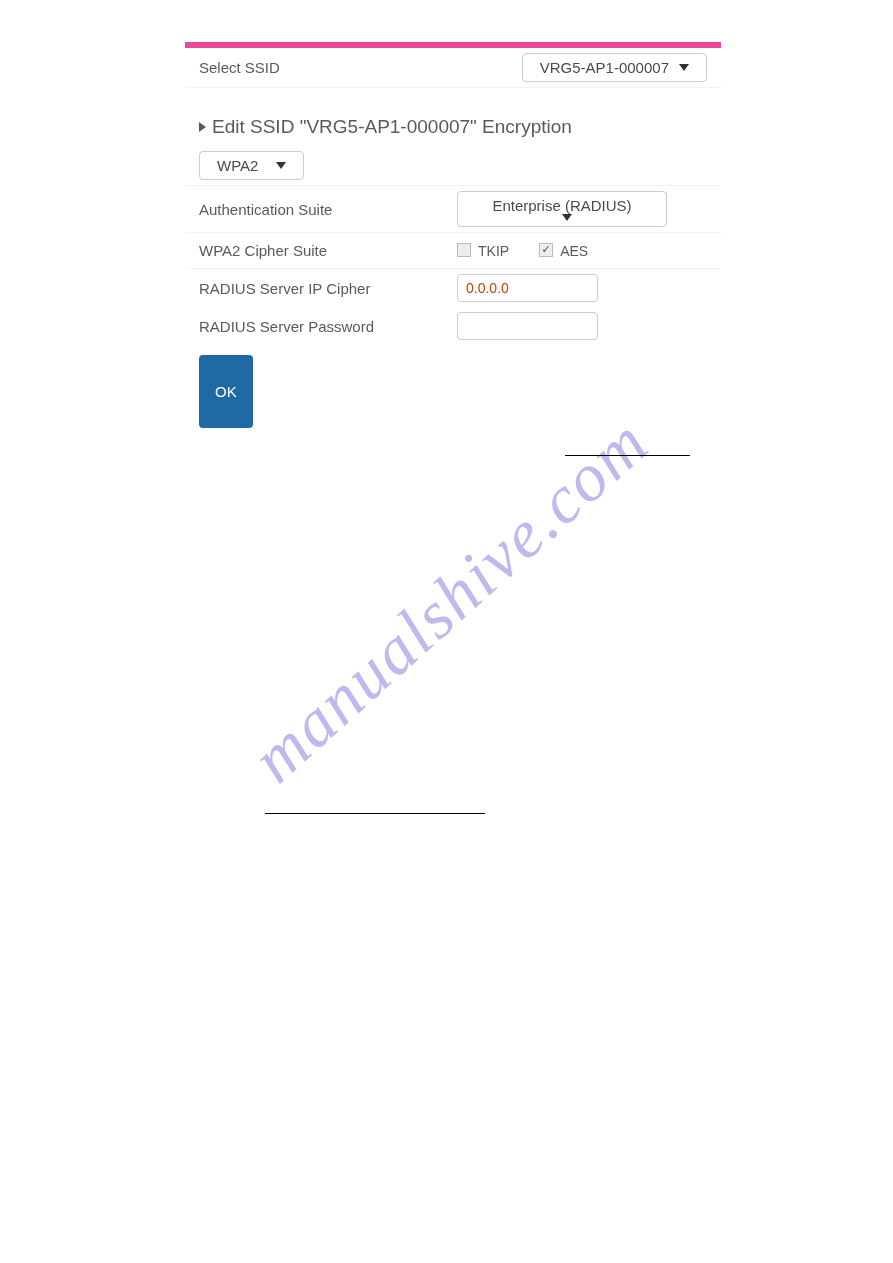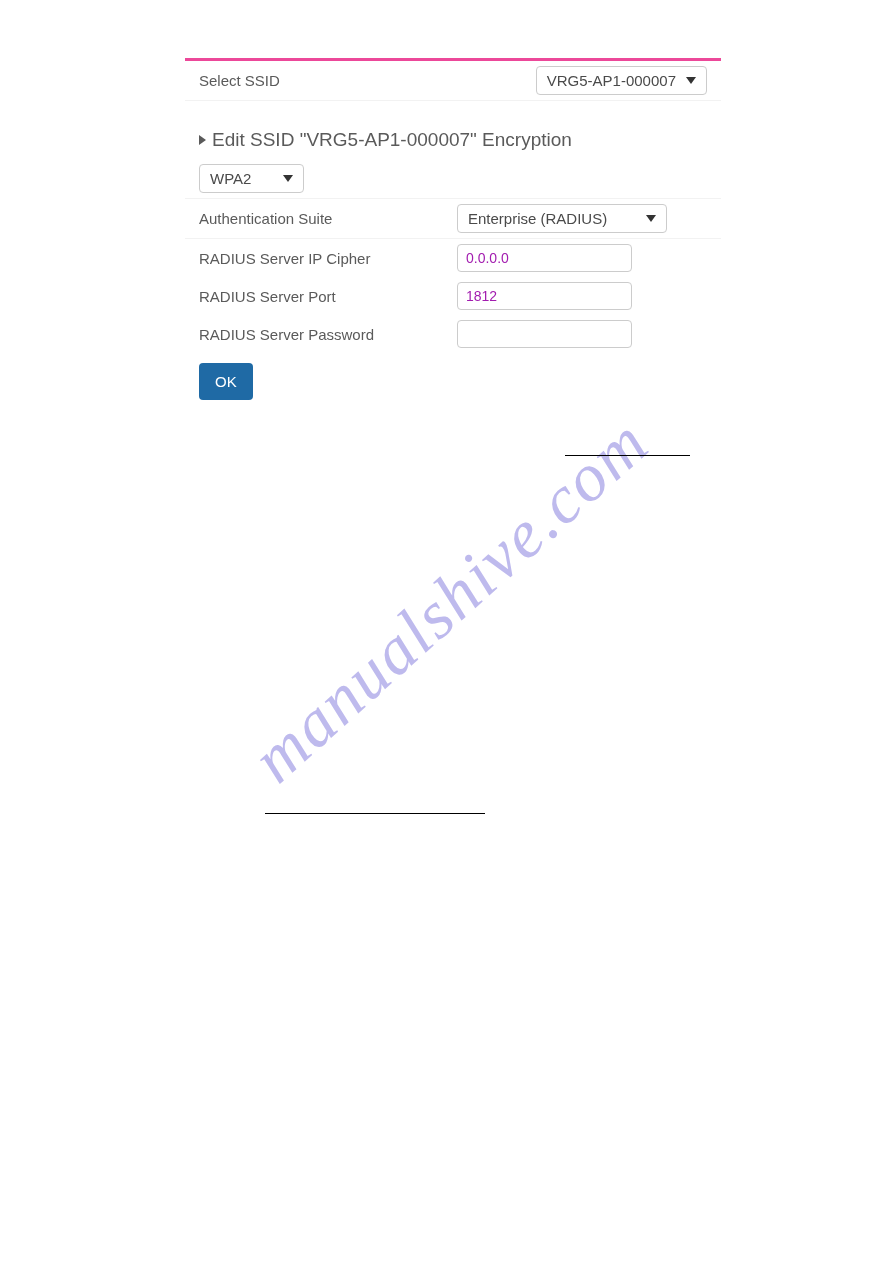--- a/index.html
+++ b/index.html
@@ -10,23 +10,23 @@
     body {
       font-family: -apple-system, BlinkMacSystemFont, "Segoe UI", Arial, sans-serif;
       width: 893px;
       height: 1263px;
       background: #fff;
       position: relative;
     }
     .panel {
       position: absolute;
       left: 185px;
-      top: 58px;
+      top: 42px;
       width: 536px;
-      border-top: 3px solid #ec4899;
+      border-top: 6px solid #ec4899;
     }
     .row {
       display: flex;
       align-items: center;
       padding: 5px 14px;
       border-bottom: 1px solid #f2f2f2;
       min-height: 34px;
     }
     .row.noborder {
       border-bottom: none;
@@ -54,29 +54,30 @@
       border-bottom: 5px solid transparent;
       border-left: 7px solid #5a5a5a;
       margin-right: 6px;
     }
     .select-box {
       display: inline-flex;
       align-items: center;
       justify-content: space-between;
       border: 1px solid #ccc;
       border-radius: 4px;
-      padding: 5px 10px;
+      padding: 5px 17px;
       background: #fff;
       cursor: pointer;
       min-width: 150px;
       color: #4a4a4a;
       font-size: 15px;
     }
     .select-box.wide {
       min-width: 210px;
+      flex-direction: column;
     }
     .select-box.narrow {
       min-width: 105px;
     }
     .chevron-down {
       display: inline-block;
       width: 0;
       height: 0;
       border-left: 5px solid transparent;
       border-right: 5px solid transparent;
@@ -109,30 +110,30 @@
     }
     .cb-label {
       color: #5a5a5a;
       font-size: 14px;
       margin-right: 30px;
     }
     .text-input {
       border: 1px solid #ccc;
       border-radius: 4px;
       padding: 5px 8px;
-      width: 175px;
+      width: 141px;
       font-size: 14px;
-      color: #a21caf;
+      color: #c2410c;
     }
     .ok-btn {
       background: #1f6aa5;
       color: #fff;
       border: none;
       border-radius: 4px;
-      padding: 10px 16px;
+      padding: 28px 16px;
       font-size: 15px;
       cursor: pointer;
       margin: 10px 14px;
     }
     .watermark {
       position: absolute;
       left: 150px;
       top: 300px;
       width: 600px;
       height: 600px;
@@ -198,34 +199,37 @@
   <div class="row">
     <div class="row-label">Authentication Suite</div>
     <div class="right-col">
       <div class="select-box wide">
         <span>Enterprise (RADIUS)</span>
         <span class="chevron-down"></span>
       </div>
     </div>
   </div>
 
+  <div class="row">
+    <div class="row-label">WPA2 Cipher Suite</div>
+    <div class="right-col">
+      <span class="checkbox"></span>
+      <span class="cb-label">TKIP</span>
+      <span class="checkbox checked"></span>
+      <span class="cb-label">AES</span>
+    </div>
+  </div>
 
   <div class="row noborder">
     <div class="row-label">RADIUS Server IP Cipher</div>
     <div class="right-col">
       <input type="text" class="text-input" value="0.0.0.0" style="">
     </div>
   </div>
 
-  <div class="row noborder">
-    <div class="row-label">RADIUS Server Port</div>
-    <div class="right-col">
-      <input type="text" class="text-input" value="1812" style="">
-    </div>
-  </div>
 
   <div class="row noborder">
     <div class="row-label">RADIUS Server Password</div>
     <div class="right-col">
       <input type="password" class="text-input" value="" style="">
     </div>
   </div>
 
   <button class="ok-btn">OK</button>
 

